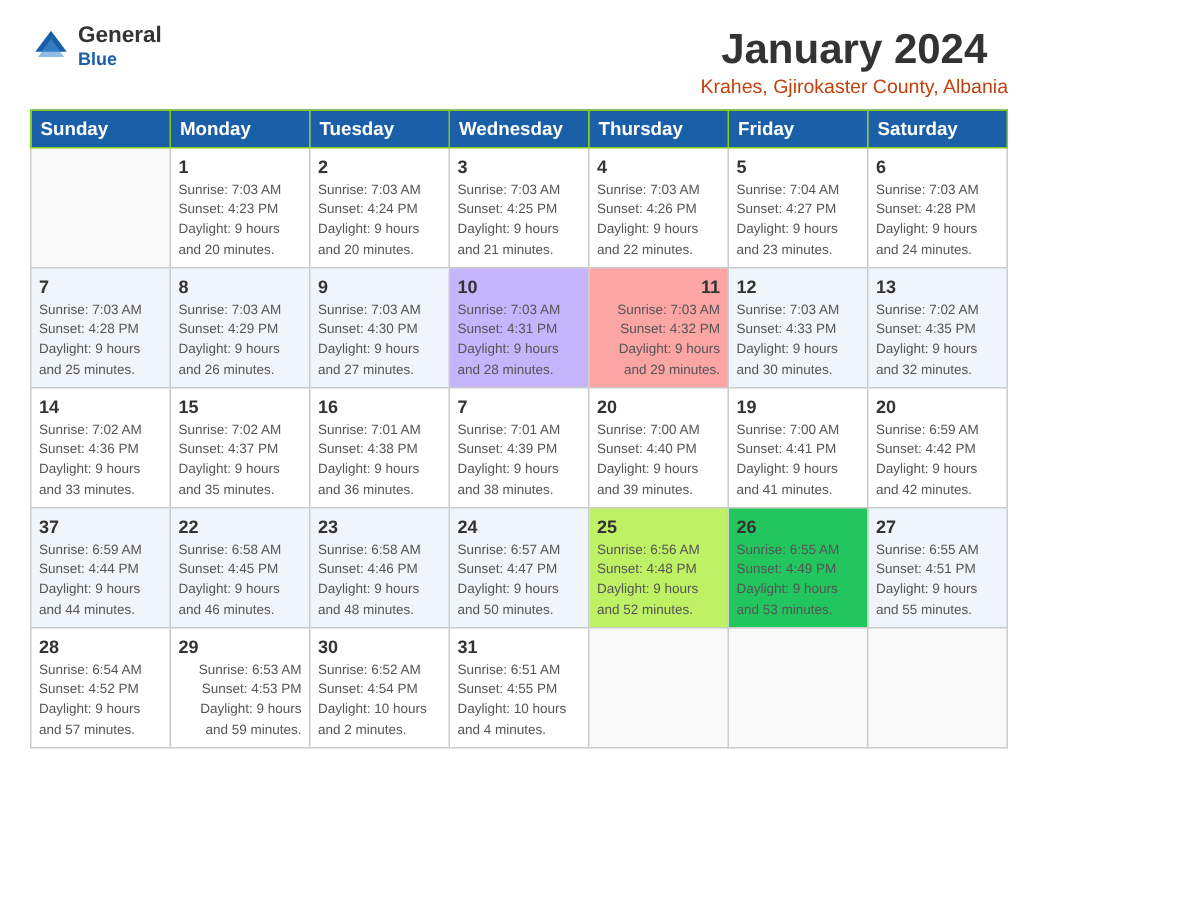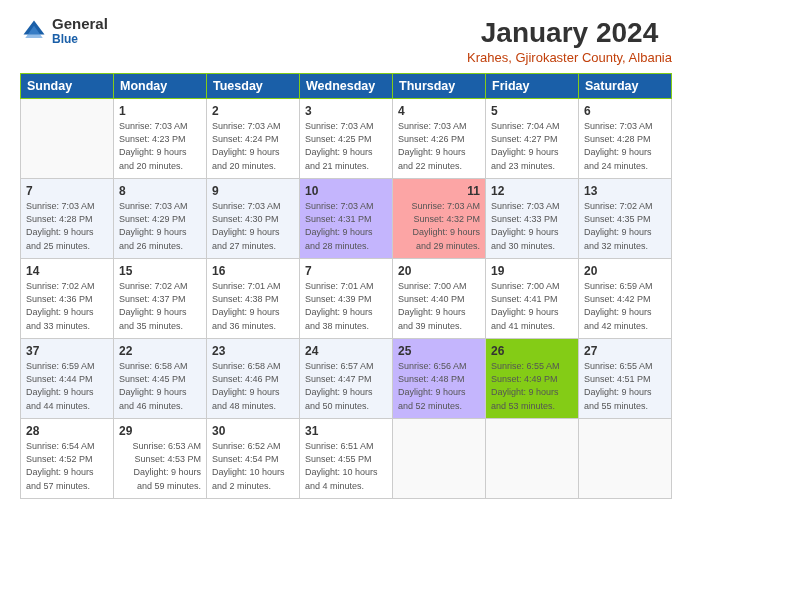--- a/index.html
+++ b/index.html
@@ -302,28 +302,28 @@
 Daylight: 9 hours
 and 48 minutes.</div>
           </td>
           <td style="background: rgb(240, 244, 251);">
             <span class="day-number">24</span>
             <div class="day-info" style="white-space: pre-line;">Sunrise: 6:57 AM
 Sunset: 4:47 PM
 Daylight: 9 hours
 and 50 minutes.</div>
           </td>
-          <td style="background: #c4b5fd;">
+          <td style="background: #bef264;">
             <span class="day-number">25</span>
             <div class="day-info" style="white-space: pre-line;">Sunrise: 6:56 AM
 Sunset: 4:48 PM
 Daylight: 9 hours
 and 52 minutes.</div>
           </td>
-          <td style="background: #84cc16;">
+          <td style="background: #22c55e;">
             <span class="day-number">26</span>
             <div class="day-info" style="white-space: pre-line;">Sunrise: 6:55 AM
 Sunset: 4:49 PM
 Daylight: 9 hours
 and 53 minutes.</div>
           </td>
           <td style="background: rgb(240, 244, 251);">
             <span class="day-number">27</span>
             <div class="day-info" style="white-space: pre-line;">Sunrise: 6:55 AM
 Sunset: 4:51 PM

